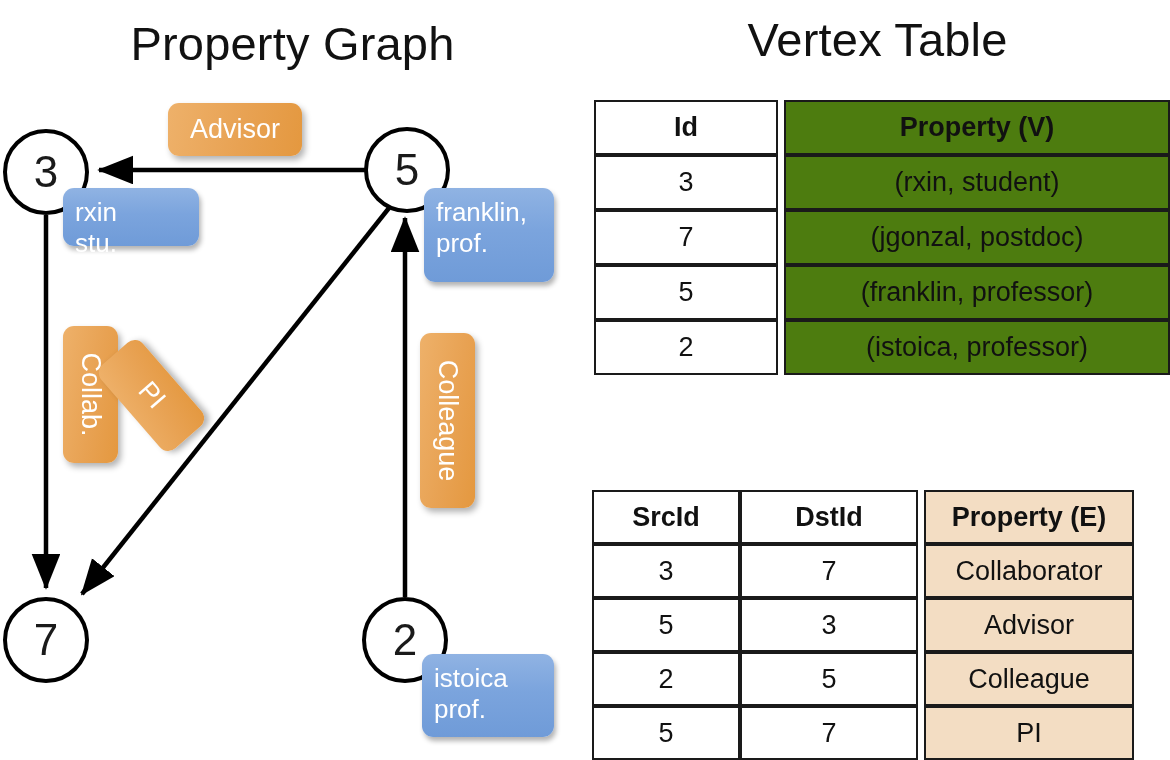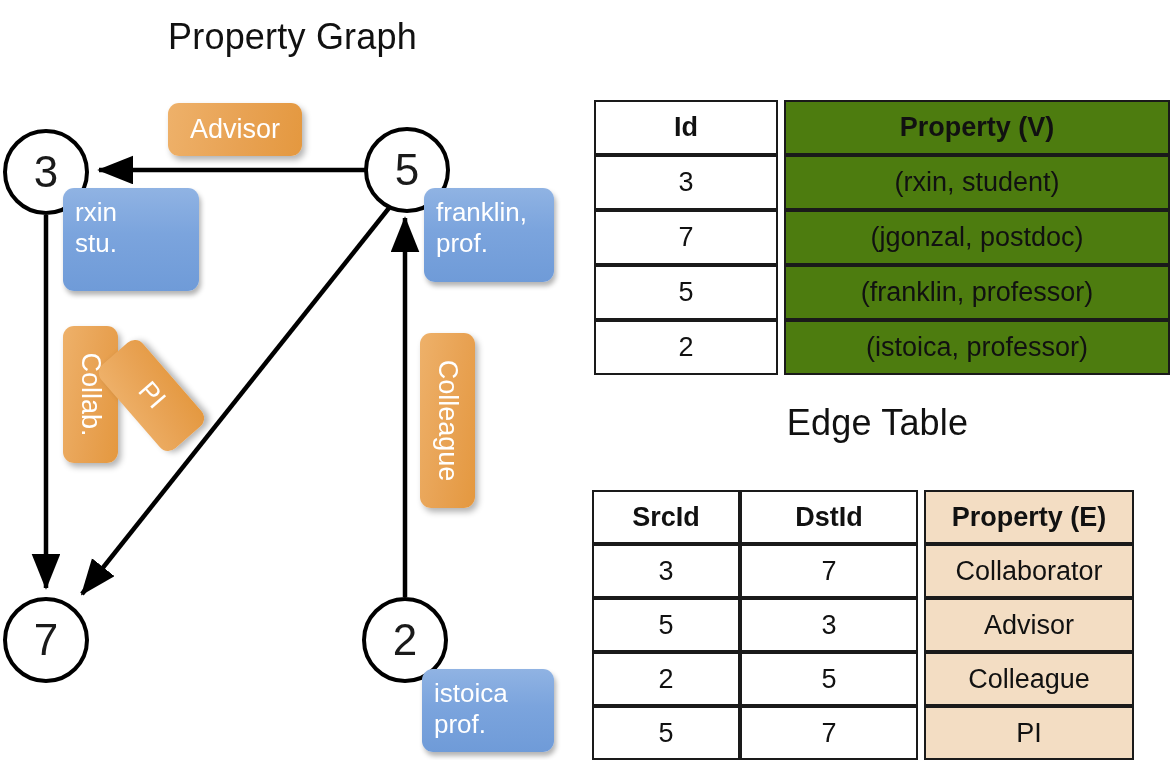--- a/index.html
+++ b/index.html
@@ -10,21 +10,21 @@
     overflow:hidden;
     position:relative;
   }
   .stage{position:absolute;left:0;top:0;width:1170px;height:760px;}
 
   
   .title{
     position:absolute;
     font-weight:400;
     color:#111;
-    font-size:36px;
+    font-size:47px;
     letter-spacing:0.2px;
     white-space:nowrap;
     text-align:center;
   }
   #title-property-graph{left:0;top:16px;width:585px;}
   #title-vertex-table{left:585px;top:12px;width:585px;}
   #title-edge-table{left:585px;top:402px;width:585px;}
 
   
   #graph-svg{position:absolute;left:0;top:0;width:585px;height:760px;}
@@ -105,22 +105,22 @@
   #edge-table .c-dst{width:178px;}
   #edge-table .c-prop{width:210px;background:#f3ddc3;}
 </style>
 </head>
 <body>
 
 <div class="stage">
 
   <div class="title" id="title-property-graph">Property Graph</div>
 
-
-  <div class="title" id="title-edge-table">Edge Table</div>
+  <div class="title" id="title-vertex-table">Vertex Table</div>
+
 
   <svg id="graph-svg" viewBox="0 0 585 760">
     <defs>
       <marker id="arrowhead" markerWidth="9" markerHeight="9" refX="7.6" refY="3.2" orient="auto" markerUnits="strokeWidth">
         <path d="M0,0 L8,3.2 L0,6.4 Z" fill="#000"></path>
       </marker>
     </defs>
 
     <g>
       <line x1="366" y1="170" x2="99" y2="170" stroke="#000" stroke-width="4.5" marker-end="url(#arrowhead)"></line>
@@ -145,29 +145,29 @@
   <div class="node-circle" style="left:364px;top:127px;width:86px;height:86px;">
     <span>5</span>
   </div>
   <div class="node-circle" style="left:3px;top:597px;width:86px;height:86px;">
     <span>7</span>
   </div>
   <div class="node-circle" style="left:362px;top:597px;width:86px;height:86px;">
     <span>2</span>
   </div>
 
-  <div class="prop-box" style="left:63px;top:188px;width:136px;height:103px;">
+  <div class="prop-box" style="left:63px;top:188px;width:136px;height:58px;">
     <div>rxin</div>
     <div>stu.</div>
   </div>
   <div class="prop-box" style="left:424px;top:188px;width:130px;height:94px;">
     <div>franklin,</div>
     <div>prof.</div>
   </div>
-  <div class="prop-box" style="left:422px;top:654px;width:132px;height:83px;margin-top:15px;">
+  <div class="prop-box" style="left:422px;top:654px;width:132px;height:83px;">
     <div>istoica</div>
     <div>prof.</div>
   </div>
 
   <div class="edge-label" style="left:168px;top:103px;width:134px;height:53px;">
     <span>Advisor</span>
   </div>
 
   <div class="edge-label" style="left:63px;top:326px;width:55px;height:137px;">
     <span class="vert-txt">Collab.</span>

